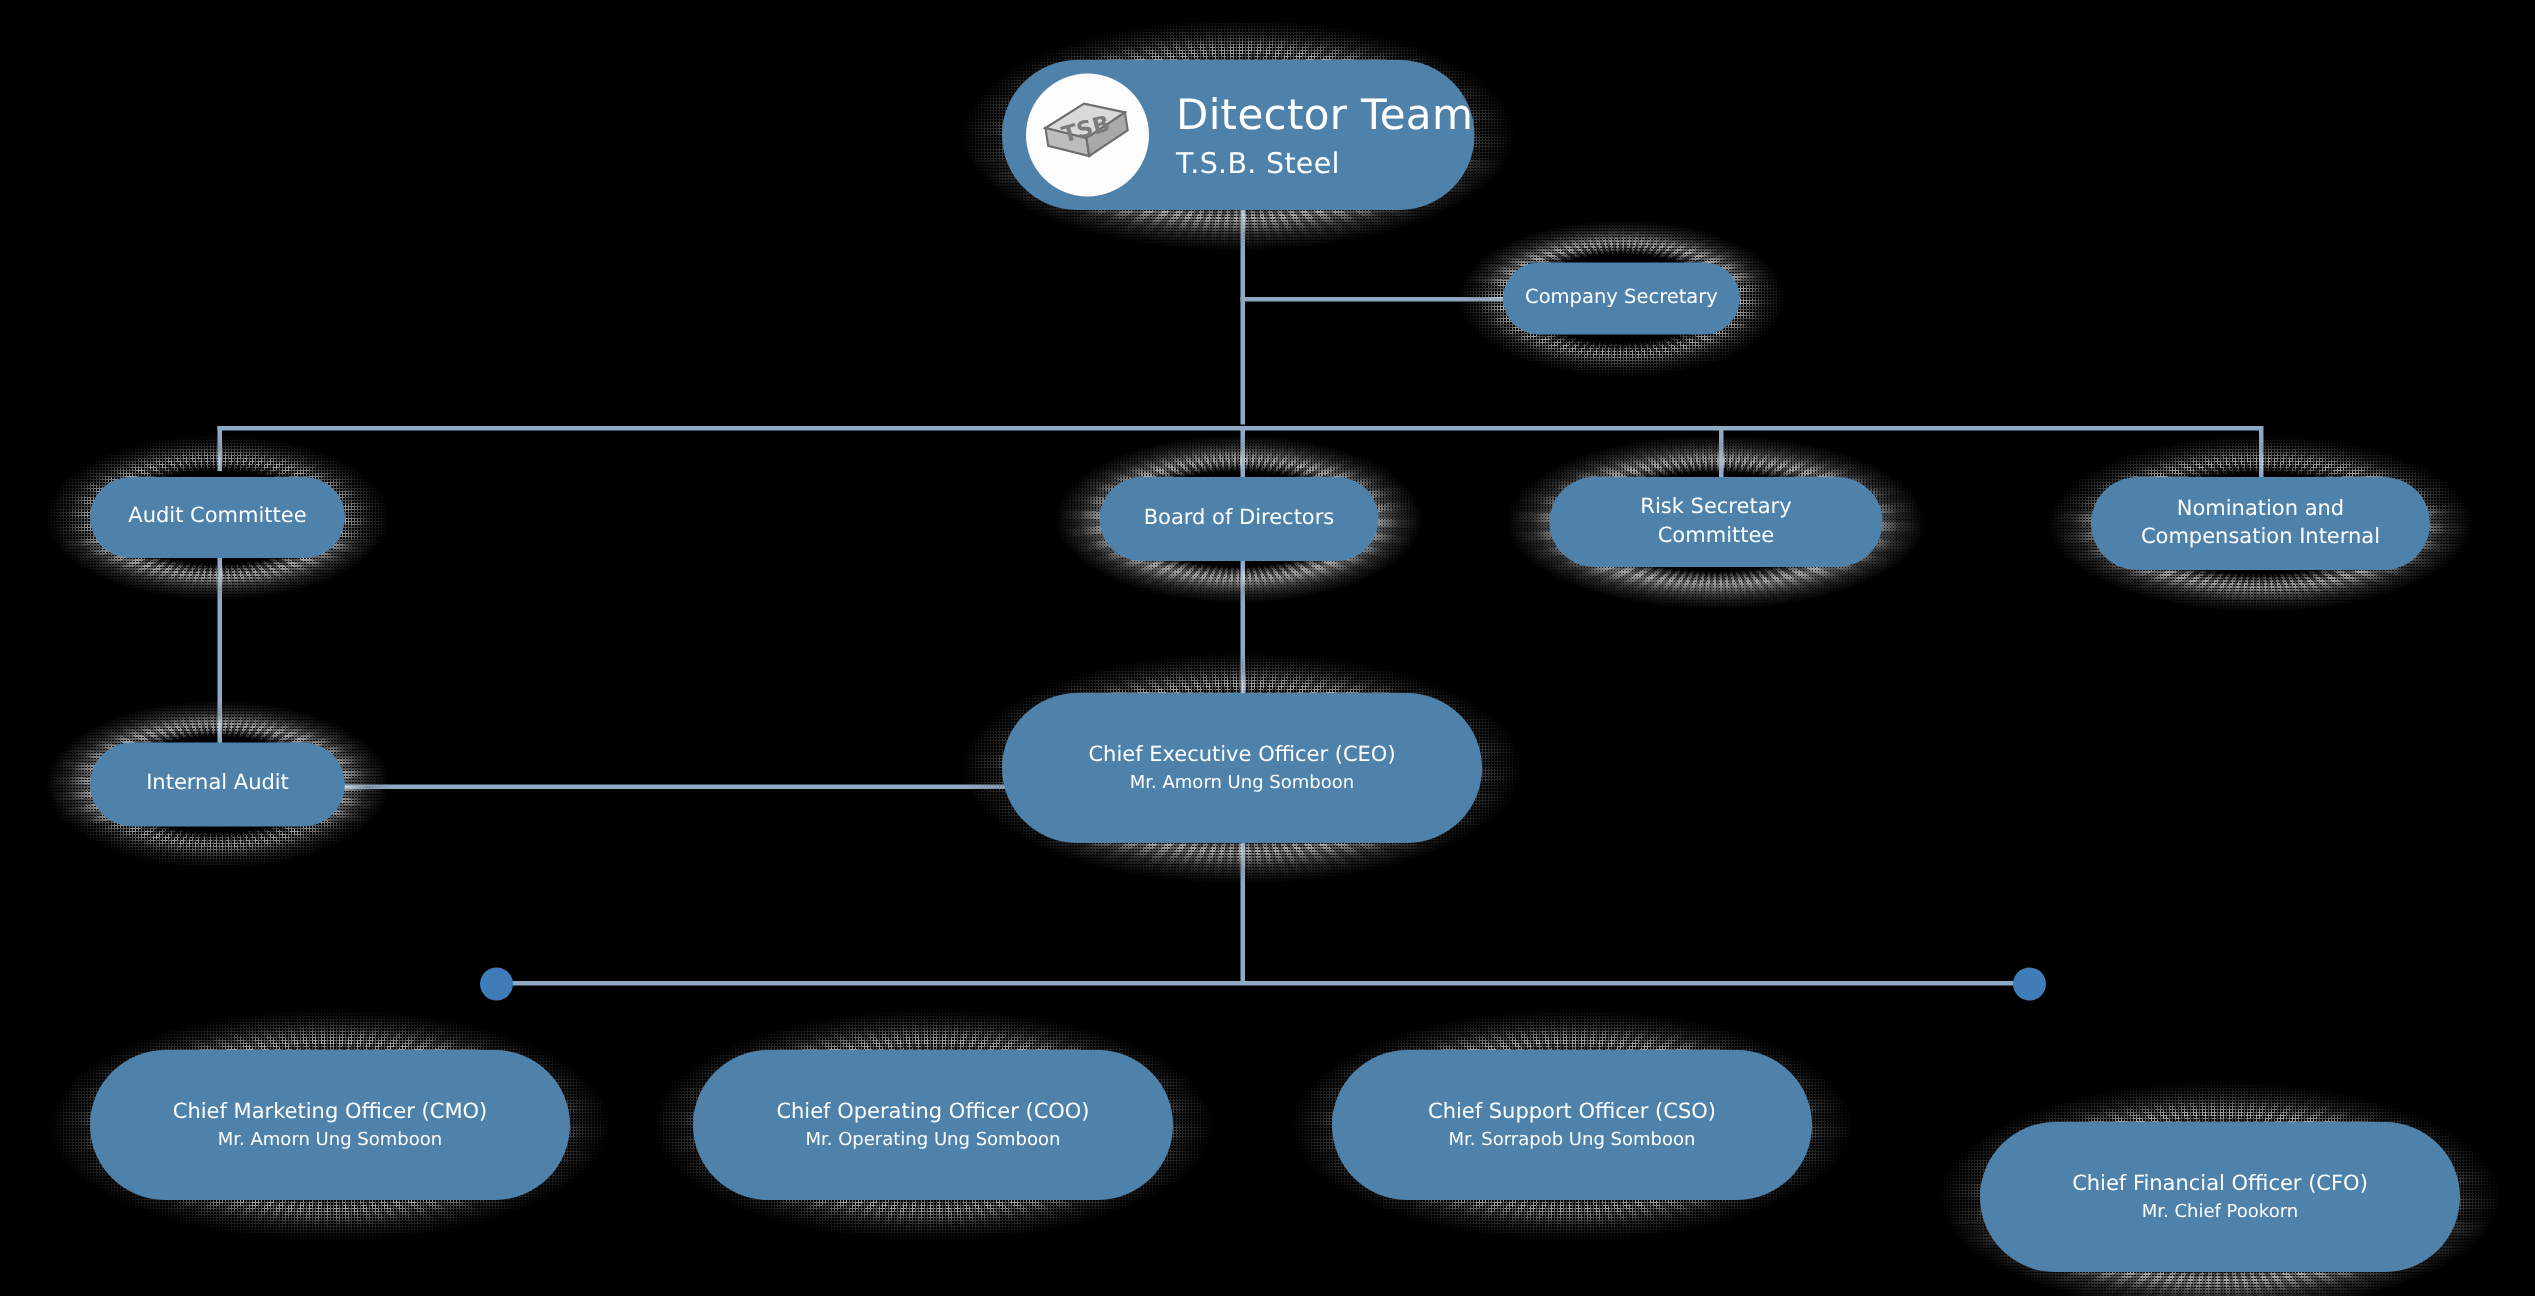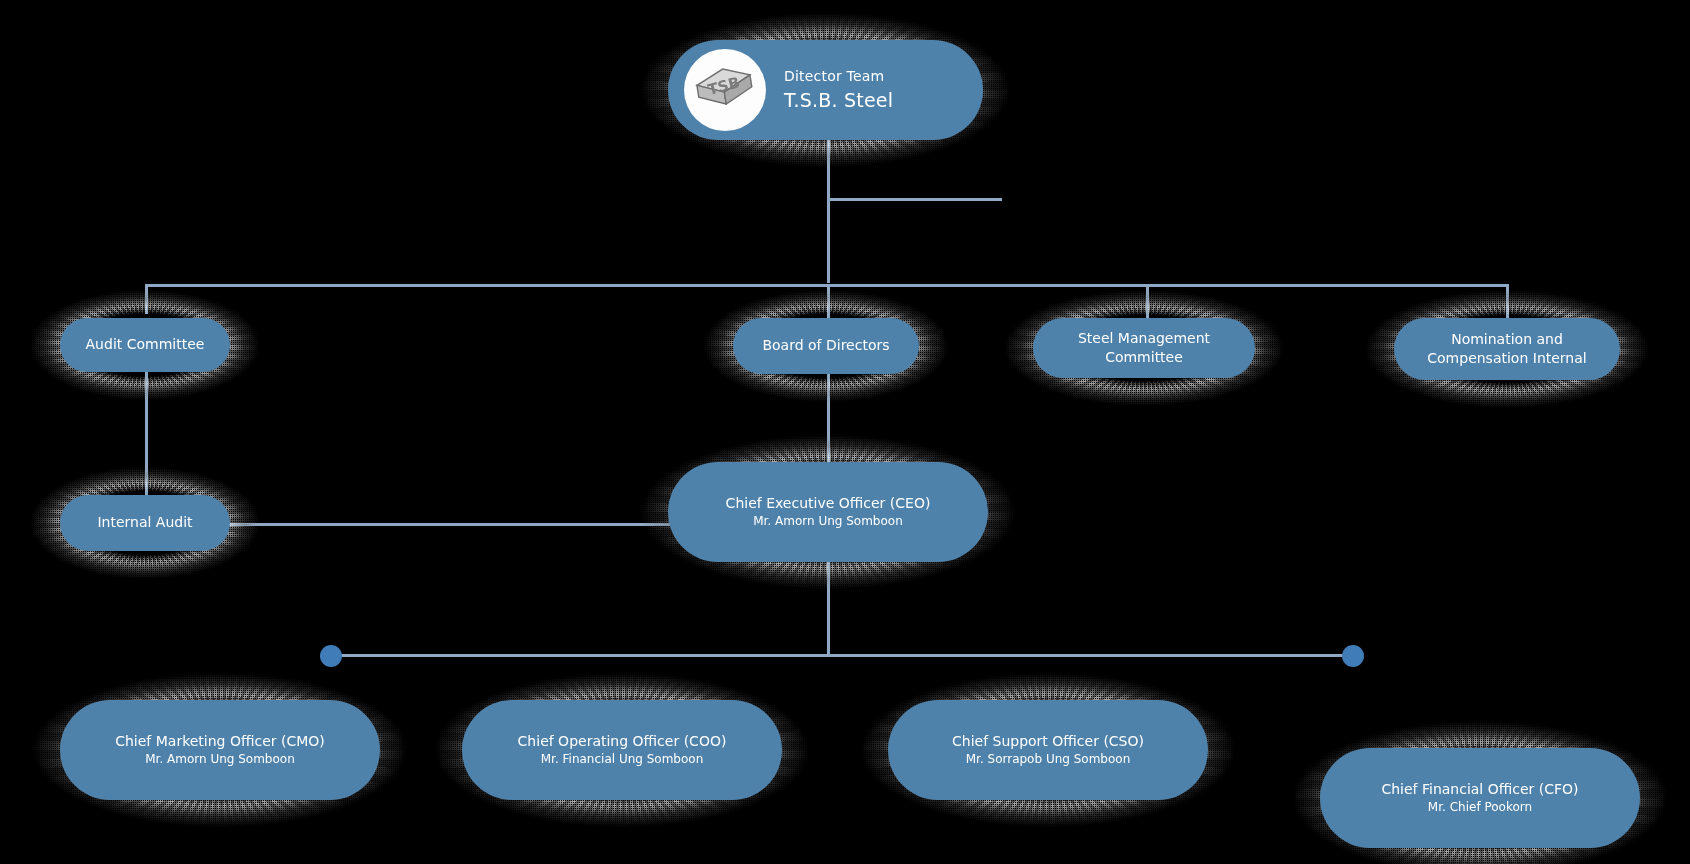--- a/index.html
+++ b/index.html
@@ -59,21 +59,21 @@
     color:#ffffff;
     text-align:center;
     line-height:1.38;
   }
   .pill .txt{display:block;}
   .l1,.l2{display:block;white-space:nowrap;}
 
   
   .t-root .pill{justify-content:flex-start;padding-left:16px;gap:18px;}
   .t-root .labels{text-align:left;}
-  .t-root .l1{font-size:14px;letter-spacing:.2px;}
+  .t-root .l1{font-size:28px;letter-spacing:.2px;}
   .t-root .l2{font-size:19px;letter-spacing:.2px;}
 
   .logo{
     width:82px;height:82px;border-radius:50%;background:#fdfdfd;
     flex:0 0 82px;display:flex;align-items:center;justify-content:center;
     overflow:hidden;
   }
 
   .t-small .pill{font-size:13px;}
   .t-med .pill{font-size:14px;}
@@ -124,20 +124,28 @@
           </g>
         </svg>
       </div>
       <div class="labels">
         <span class="l1">Ditector Team</span>
         <span class="l2">T.S.B. Steel</span>
       </div>
     </div>
   </div>
 
+  <div class="node t-small" style="left:1002px;top:175px;width:158px;height:48px;">
+    <div class="halo"></div>
+    <div class="pill">
+      <span class="txt">
+          <span class="l1">Company Secretary</span>
+        </span>
+    </div>
+  </div>
 
   <div class="node t-med" style="left:733px;top:318px;width:186px;height:56px;">
     <div class="halo"></div>
     <div class="pill">
       <span class="txt">
           <span class="l1">Board of Directors</span>
         </span>
     </div>
   </div>
 
@@ -147,21 +155,21 @@
       <span class="txt">
           <span class="l1">Audit Committee</span>
         </span>
     </div>
   </div>
 
   <div class="node t-med" style="left:1033px;top:318px;width:222px;height:60px;">
     <div class="halo"></div>
     <div class="pill">
       <span class="txt">
-        <span class="l1">Steel Management</span>
+        <span class="l1">Risk Secretary</span>
         <span class="l2">Committee</span>
       </span>
     </div>
   </div>
 
   <div class="node t-med" style="left:1394px;top:318px;width:226px;height:62px;">
     <div class="halo"></div>
     <div class="pill">
       <span class="txt">
         <span class="l1">Nomination and</span>
@@ -197,21 +205,21 @@
         <span class="l2 sub">Mr. Amorn Ung Somboon</span>
       </span>
     </div>
   </div>
 
   <div class="node t-lead" style="left:462px;top:700px;width:320px;height:100px;">
     <div class="halo"></div>
     <div class="pill">
       <span class="txt">
         <span class="l1">Chief Operating Officer (COO)</span>
-        <span class="l2 sub">Mr. Financial Ung Somboon</span>
+        <span class="l2 sub">Mr. Operating Ung Somboon</span>
       </span>
     </div>
   </div>
 
   <div class="node t-lead" style="left:888px;top:700px;width:320px;height:100px;">
     <div class="halo"></div>
     <div class="pill">
       <span class="txt">
         <span class="l1">Chief Support Officer (CSO)</span>
         <span class="l2 sub">Mr. Sorrapob Ung Somboon</span>

